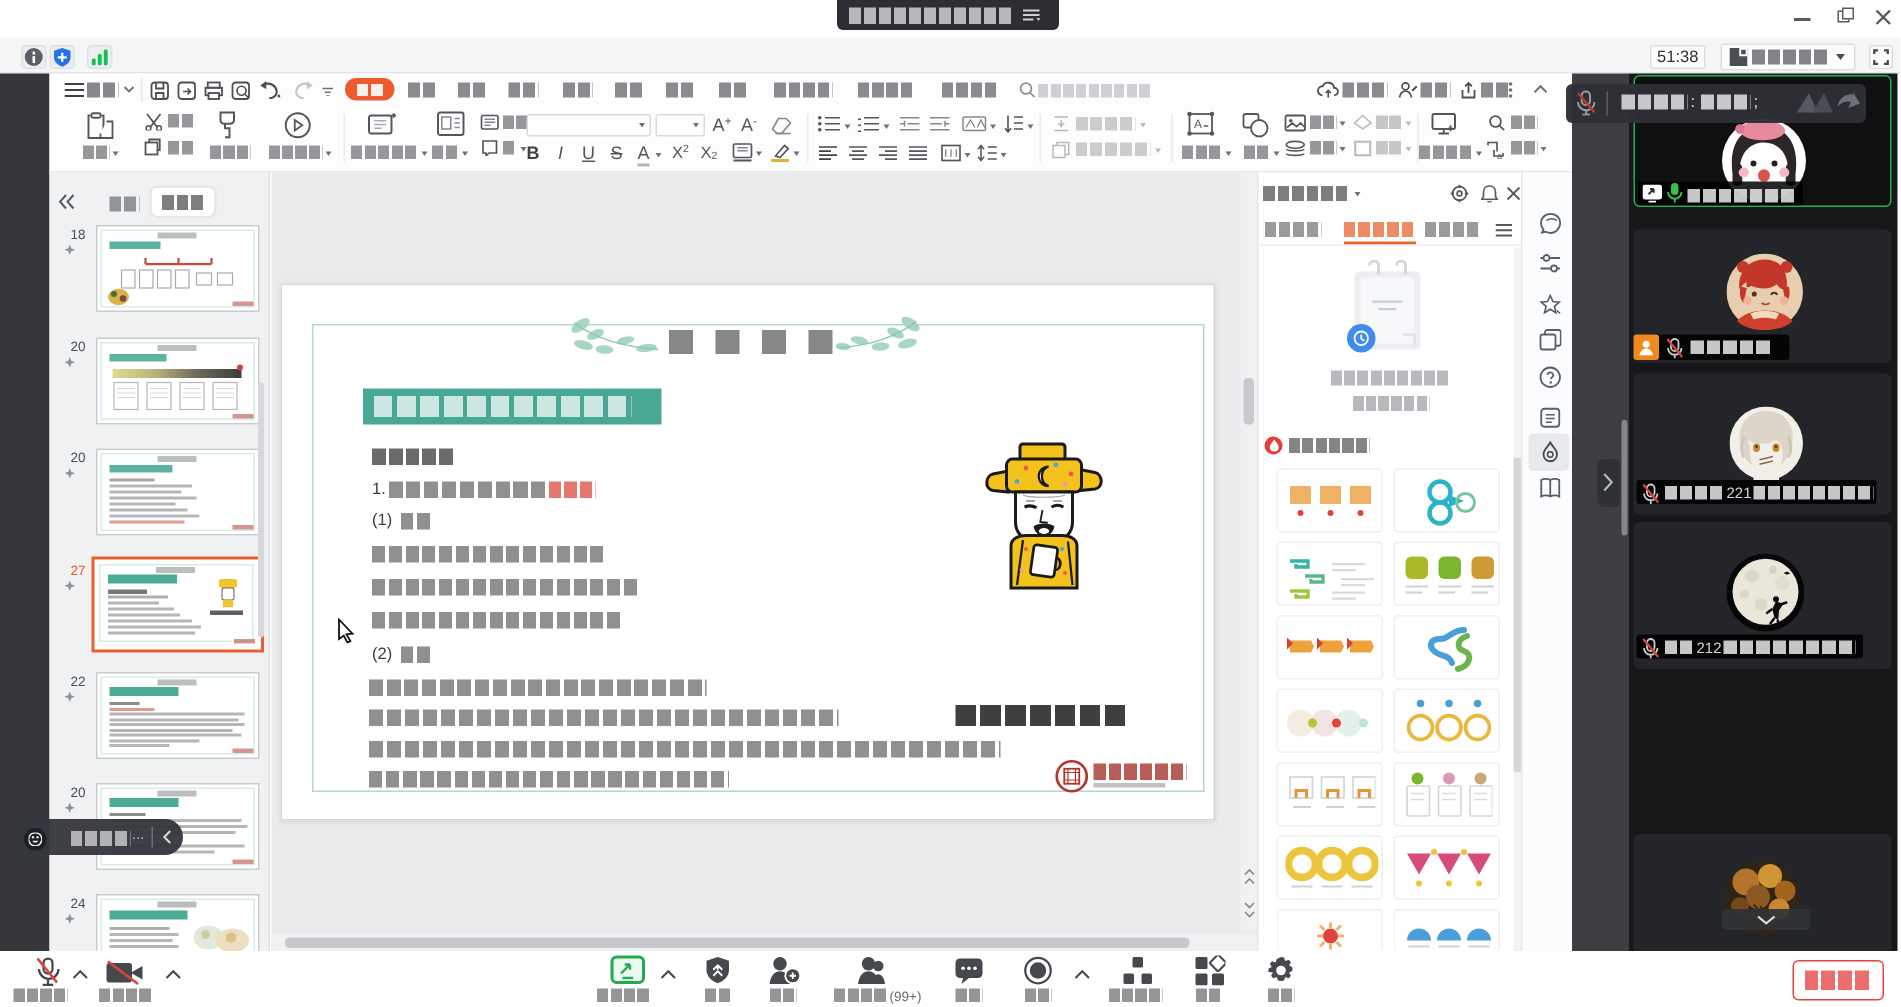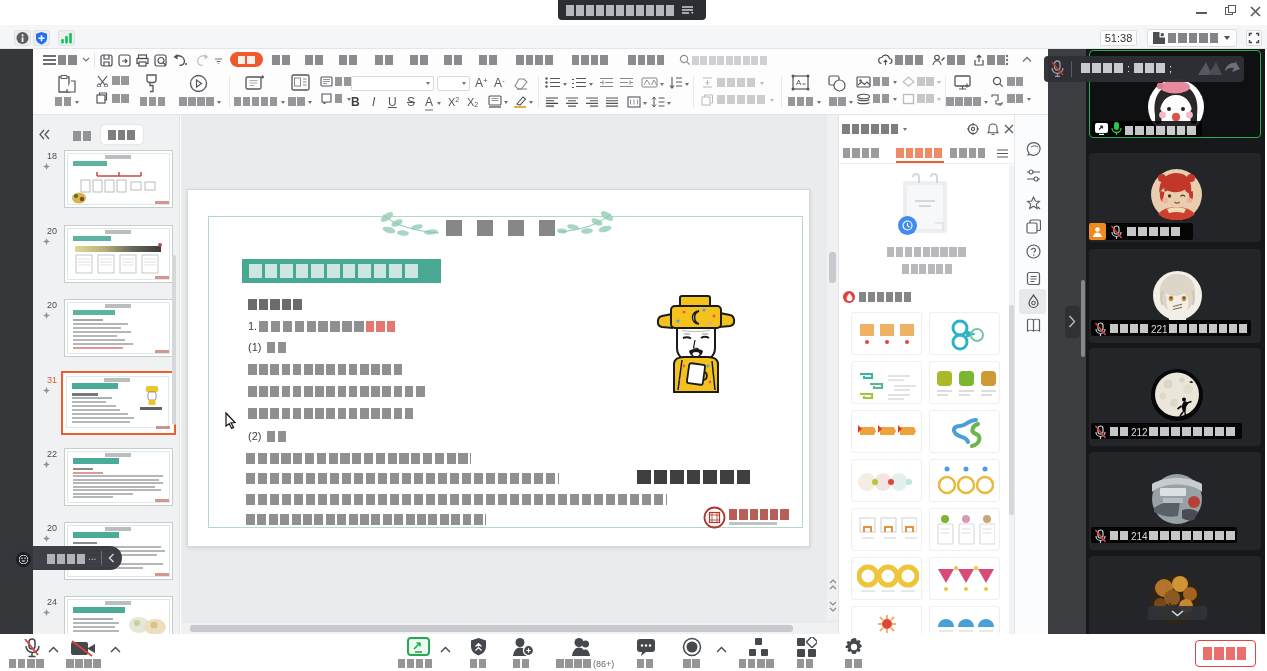--- a/index.html
+++ b/index.html
@@ -426,21 +426,21 @@
 <div class="a" style="left:8px;top:23px;width:55px;height:2px;background:rgba(90,93,96,.45)"></div>
 <div class="a" style="left:8px;top:27px;width:48px;height:2px;background:rgba(90,93,96,.45)"></div>
 <div class="a" style="left:8px;top:31px;width:58px;height:2px;background:rgba(90,93,96,.45)"></div>
 <div class="a" style="left:8px;top:35px;width:44px;height:2px;background:rgba(90,93,96,.45)"></div>
 <div class="a" style="left:8px;top:39px;width:52px;height:2px;background:rgba(90,93,96,.45)"></div>
 <div class="a" style="left:8px;top:43px;width:60px;height:2px;background:rgba(90,93,96,.45)"></div>
 <div class="a" style="left:8px;top:47px;width:50px;height:2px;background:rgba(200,70,60,.55)"></div>
 <div class="a" style="right:3px;bottom:3px;width:14px;height:3px;background:rgba(185,80,70,.6)"></div>
 </div>
 
-<div class="a" style="left:10px;top:260px;width:14px;height:9px;font-size:9px;color:#e05c31;text-align:right">31</div>
+<div class="a" style="left:10px;top:260px;width:14px;height:9px;font-size:9px;color:#e05c31;text-align:right">27</div>
 <svg class="a" style="left:10px;top:272px" width="7" height="7">
         <path d="M3.5 0l1 2.5L7 3.5 4.5 4.5l-1 2.5-1-2.5L0 3.5l2.5-1z" fill="#8f9296"></path>
       </svg>
 <div class="a" style="left:28px;top:256px;width:115px;height:64px;border:2px solid #e8602f;background:#fff">
 <div class="a" style="left:1px;top:1px;width:109px;height:58px;background:#fff">
 <div class="a" style="left:2px;top:2px;width:103px;height:52px;border:1px solid #d7ece4"></div>
 <div class="a" style="left:40px;top:4px;width:26px;height:4px;background:rgba(120,123,126,.5)"></div>
 <div class="a" style="left:8px;top:9px;width:46px;height:6px;background:#4aab96"></div>
 <div class="a" style="left:8px;top:19px;width:26px;height:2.5px;background:rgba(60,62,64,.7)"></div>
 <div class="a" style="left:8px;top:23px;width:40px;height:2px;background:rgba(90,93,96,.5)"></div>
@@ -943,40 +943,20 @@
 <svg class="a" style="left:5px;top:77px" width="13" height="14">
           <rect x="4" y="1" width="5" height="8" rx="2.5" fill="none" stroke="#c9ccd0" stroke-width="1.2"></rect>
           <path d="M2 7a4.5 4.5 0 009 0M6.5 11.5V14" stroke="#c9ccd0" stroke-width="1.2" fill="none"></path>
           <path d="M1.5 1l10 12" stroke="#d8453a" stroke-width="1.5"></path>
         </svg>
 <div class="zc" style="left:21px;top:79px;width:20px;height:9px;--w:10px;--g:2px;--c:rgba(240,241,243,.82)"></div>
 <div class="a" style="left:42px;top:78.5px;font-size:10px;color:rgba(240,241,243,.88)">212</div>
 <div class="zc" style="left:60px;top:79px;width:88px;height:9px;--w:11px;--g:2px;--c:rgba(240,241,243,.82)"></div>
 </div>
 
-<div class="a" style="left:3px;top:403px;width:172px;height:98px;background:#232528;border-radius:4px">
-<svg class="a" style="left:63px;top:22px" width="50" height="50" viewBox="0 0 50 50">
-          <circle cx="25" cy="25" r="25" fill="#97a1a6"></circle>
-          <path d="M0 18C10 8 40 8 50 18v-8C38 2 12 2 0 10z" fill="#c8ccce"></path>
-          <path d="M2 34c8-6 18-8 26-6l-2 14c-8 2-16 0-24-4z" fill="#5a6166"></path>
-          <rect x="8" y="14" width="26" height="8" rx="1" fill="#dde0e1"></rect>
-          <rect x="11" y="24" width="20" height="5" fill="#b8bdbf"></rect>
-          <circle cx="42" cy="28" r="6" fill="#b5413a"></circle>
-          <path d="M30 36c6-2 12-1 16 2l-4 8c-5 1-9 0-12-2z" fill="#474d52"></path>
-        </svg>
-<div class="a" style="left:2px;top:75px;width:146px;height:16px;background:rgba(0,0,0,.85);border-radius:2px"></div>
-<svg class="a" style="left:5px;top:77px" width="13" height="14">
-          <rect x="4" y="1" width="5" height="8" rx="2.5" fill="none" stroke="#c9ccd0" stroke-width="1.2"></rect>
-          <path d="M2 7a4.5 4.5 0 009 0M6.5 11.5V14" stroke="#c9ccd0" stroke-width="1.2" fill="none"></path>
-          <path d="M1.5 1l10 12" stroke="#d8453a" stroke-width="1.5"></path>
-        </svg>
-<div class="zc" style="left:21px;top:79px;width:20px;height:9px;--w:10px;--g:2px;--c:rgba(240,241,243,.82)"></div>
-<div class="a" style="left:42px;top:78.5px;font-size:10px;color:rgba(240,241,243,.88)">214</div>
-<div class="zc" style="left:60px;top:79px;width:88px;height:9px;--w:11px;--g:2px;--c:rgba(240,241,243,.82)"></div>
-</div>
 
 <div class="a" style="left:3px;top:507px;width:172px;height:78px;background:#232528;border-radius:4px 4px 0 0;overflow:hidden">
 <svg class="a" style="left:61px;top:18px" width="50" height="50" viewBox="0 0 50 50">
           <circle cx="25" cy="25" r="25" fill="#2e2516"></circle>
           <circle cx="14" cy="14" r="9" fill="#b5742c"></circle>
           <circle cx="30" cy="10" r="8" fill="#cf9434"></circle>
           <circle cx="40" cy="20" r="7" fill="#a3641f"></circle>
           <circle cx="22" cy="24" r="8" fill="#8a5a22"></circle>
           <circle cx="36" cy="32" r="7" fill="#c8882e"></circle>
           <circle cx="10" cy="30" r="6" fill="#74481a"></circle>
@@ -1067,21 +1047,21 @@
         <path d="M16.5 11.3v4.4M14.3 13.5h4.4" stroke="#fff" stroke-width="1.2"></path>
       </svg>
 <div class="zc" style="left:513px;top:25px;width:18px;height:9px;--w:9px;--g:1.5px;--c:rgba(60,63,67,.55)"></div>
 <svg class="a" style="left:570px;top:3px" width="22" height="20">
         <circle cx="9" cy="5.5" r="4.5" fill="#45484d"></circle>
         <path d="M2 19c.7-5.5 3.5-8.5 7-8.5s6.3 3 7 8.5z" fill="#45484d"></path>
         <circle cx="15.5" cy="7" r="3.5" fill="#45484d"></circle>
         <path d="M11 19c.5-4 2.2-6.5 4.5-6.5s4 2.5 4.5 6.5z" fill="#45484d"></path>
       </svg>
 <div class="zc" style="left:556px;top:25px;width:36px;height:9px;--w:9px;--g:1.5px;--c:rgba(60,63,67,.55)"></div>
-<div class="a" style="left:593px;top:24.5px;font-size:9px;color:rgba(60,63,67,.8)">(86+)</div>
+<div class="a" style="left:593px;top:24.5px;font-size:9px;color:rgba(60,63,67,.8)">(99+)</div>
 <svg class="a" style="left:636px;top:4px" width="20" height="18">
         <rect x="1" y="1" width="18" height="13" rx="3" fill="#45484d"></rect>
         <path d="M6 14l-1 4 5-4z" fill="#45484d"></path>
         <circle cx="6" cy="7.5" r="1.2" fill="#fff"></circle>
         <circle cx="10" cy="7.5" r="1.2" fill="#fff"></circle>
         <circle cx="14" cy="7.5" r="1.2" fill="#fff"></circle>
       </svg>
 <div class="zc" style="left:637px;top:25px;width:18px;height:9px;--w:9px;--g:1.5px;--c:rgba(60,63,67,.55)"></div>
 <svg class="a" style="left:682px;top:3px" width="20" height="20">
         <circle cx="10" cy="10" r="8.5" fill="none" stroke="#45484d" stroke-width="1.5"></circle>

